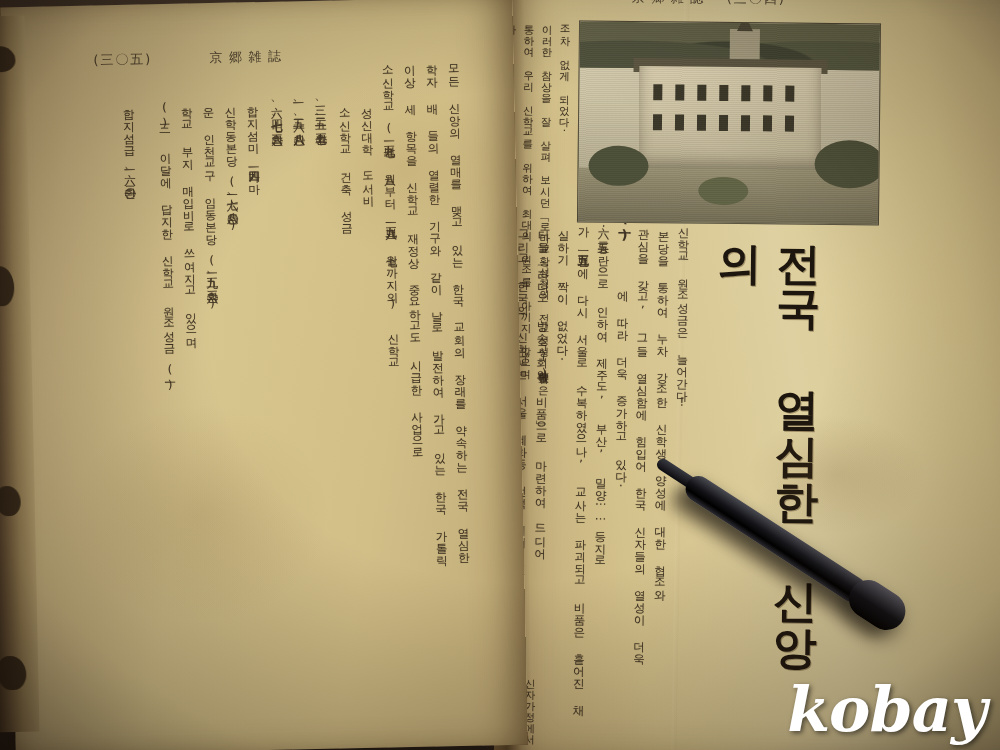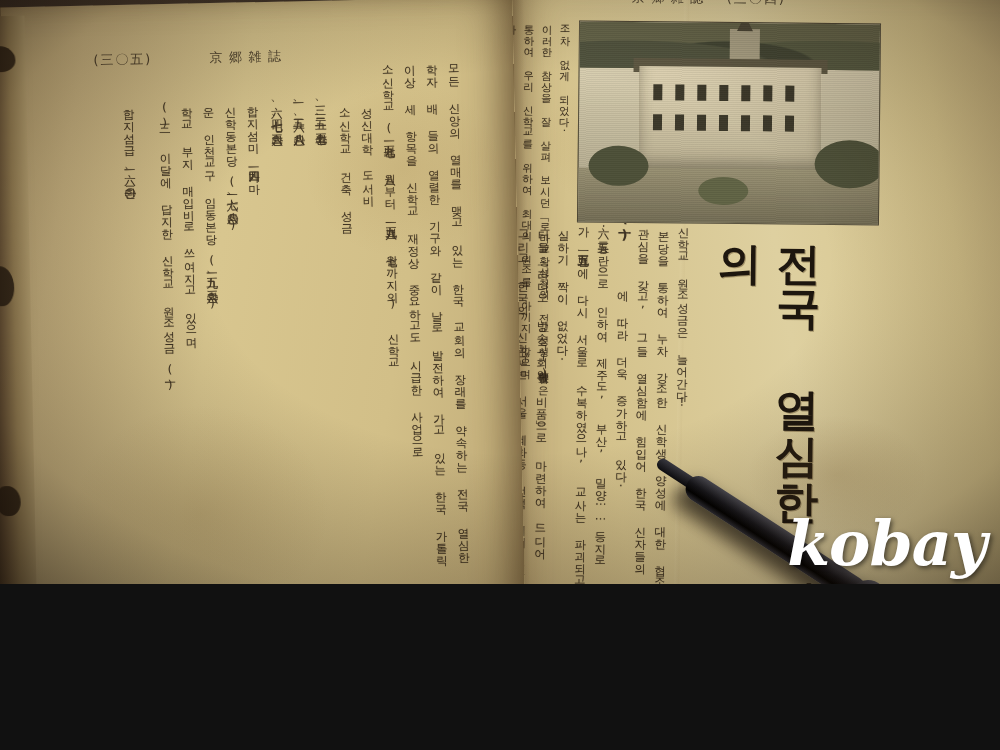--- a/index.html
+++ b/index.html
@@ -6,21 +6,21 @@
     margin: 0;
     padding: 0;
     background: #111;
   }
   body {
     font-family: "DejaVu Sans", sans-serif;
   }
   #scene {
     position: relative;
     width: 1000px;
-    height: 584px;
+    height: 750px;
     overflow: hidden;
     background: #be185d;
   }
 
   
   .backdrop {
     position: absolute;
     inset: 0;
     background:
       radial-gradient(ellipse at 20% 20%, #4a3c30 0%, #231c16 60%, #140f0c 100%);

